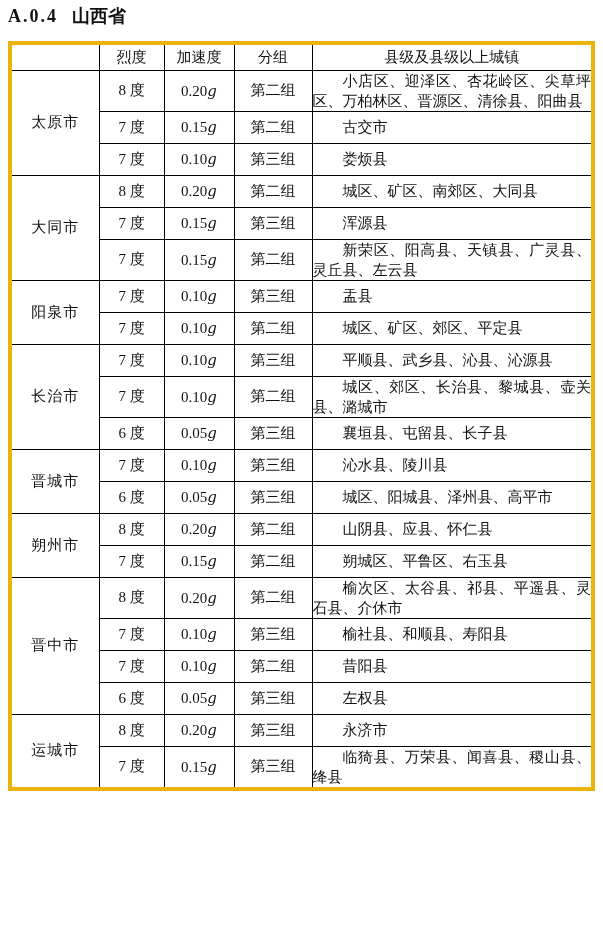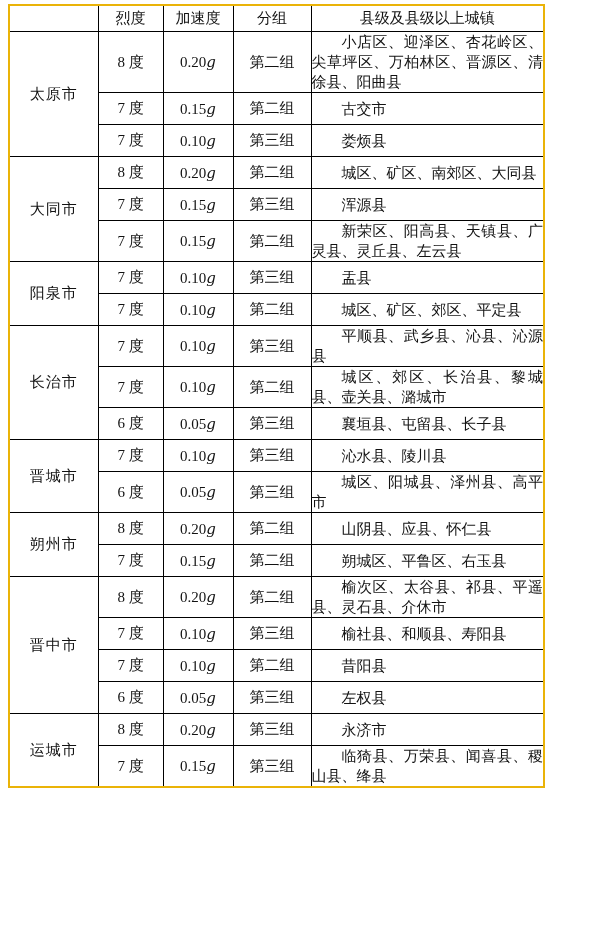--- a/index.html
+++ b/index.html
@@ -24,22 +24,22 @@
     line-height: 1.2;
     white-space: nowrap;
   }
   .doc-title .num {
     letter-spacing: 2px;
     margin-right: 14px;
   }
   table.zoning {
     border-collapse: collapse;
     table-layout: fixed;
-    width: 537px;
-    border: 2px solid #eab308;
+    width: 587px;
+    border: 4px solid #eab308;
   }
   table.zoning th,
   table.zoning td {
     border: 1px solid #000;
     font-size: 15px;
     font-weight: normal;
     padding: 0;
     background: #fff;
   }
   table.zoning thead th {
@@ -68,20 +68,23 @@
   }
   td .g-unit {
     font-style: italic;
     font-family: "DejaVu Serif", serif;
   }
 </style>
 </head>
 <body>
 
 <div class="page">
+  <h1 class="doc-title">
+    <span class="num">A.0.4</span><span>山西省</span>
+  </h1>
 
   <table class="zoning">
     <colgroup>
       <col style="width:89px">
       <col style="width:65px">
       <col style="width:70px">
       <col style="width:78px">
       <col>
     </colgroup>
     <thead>

